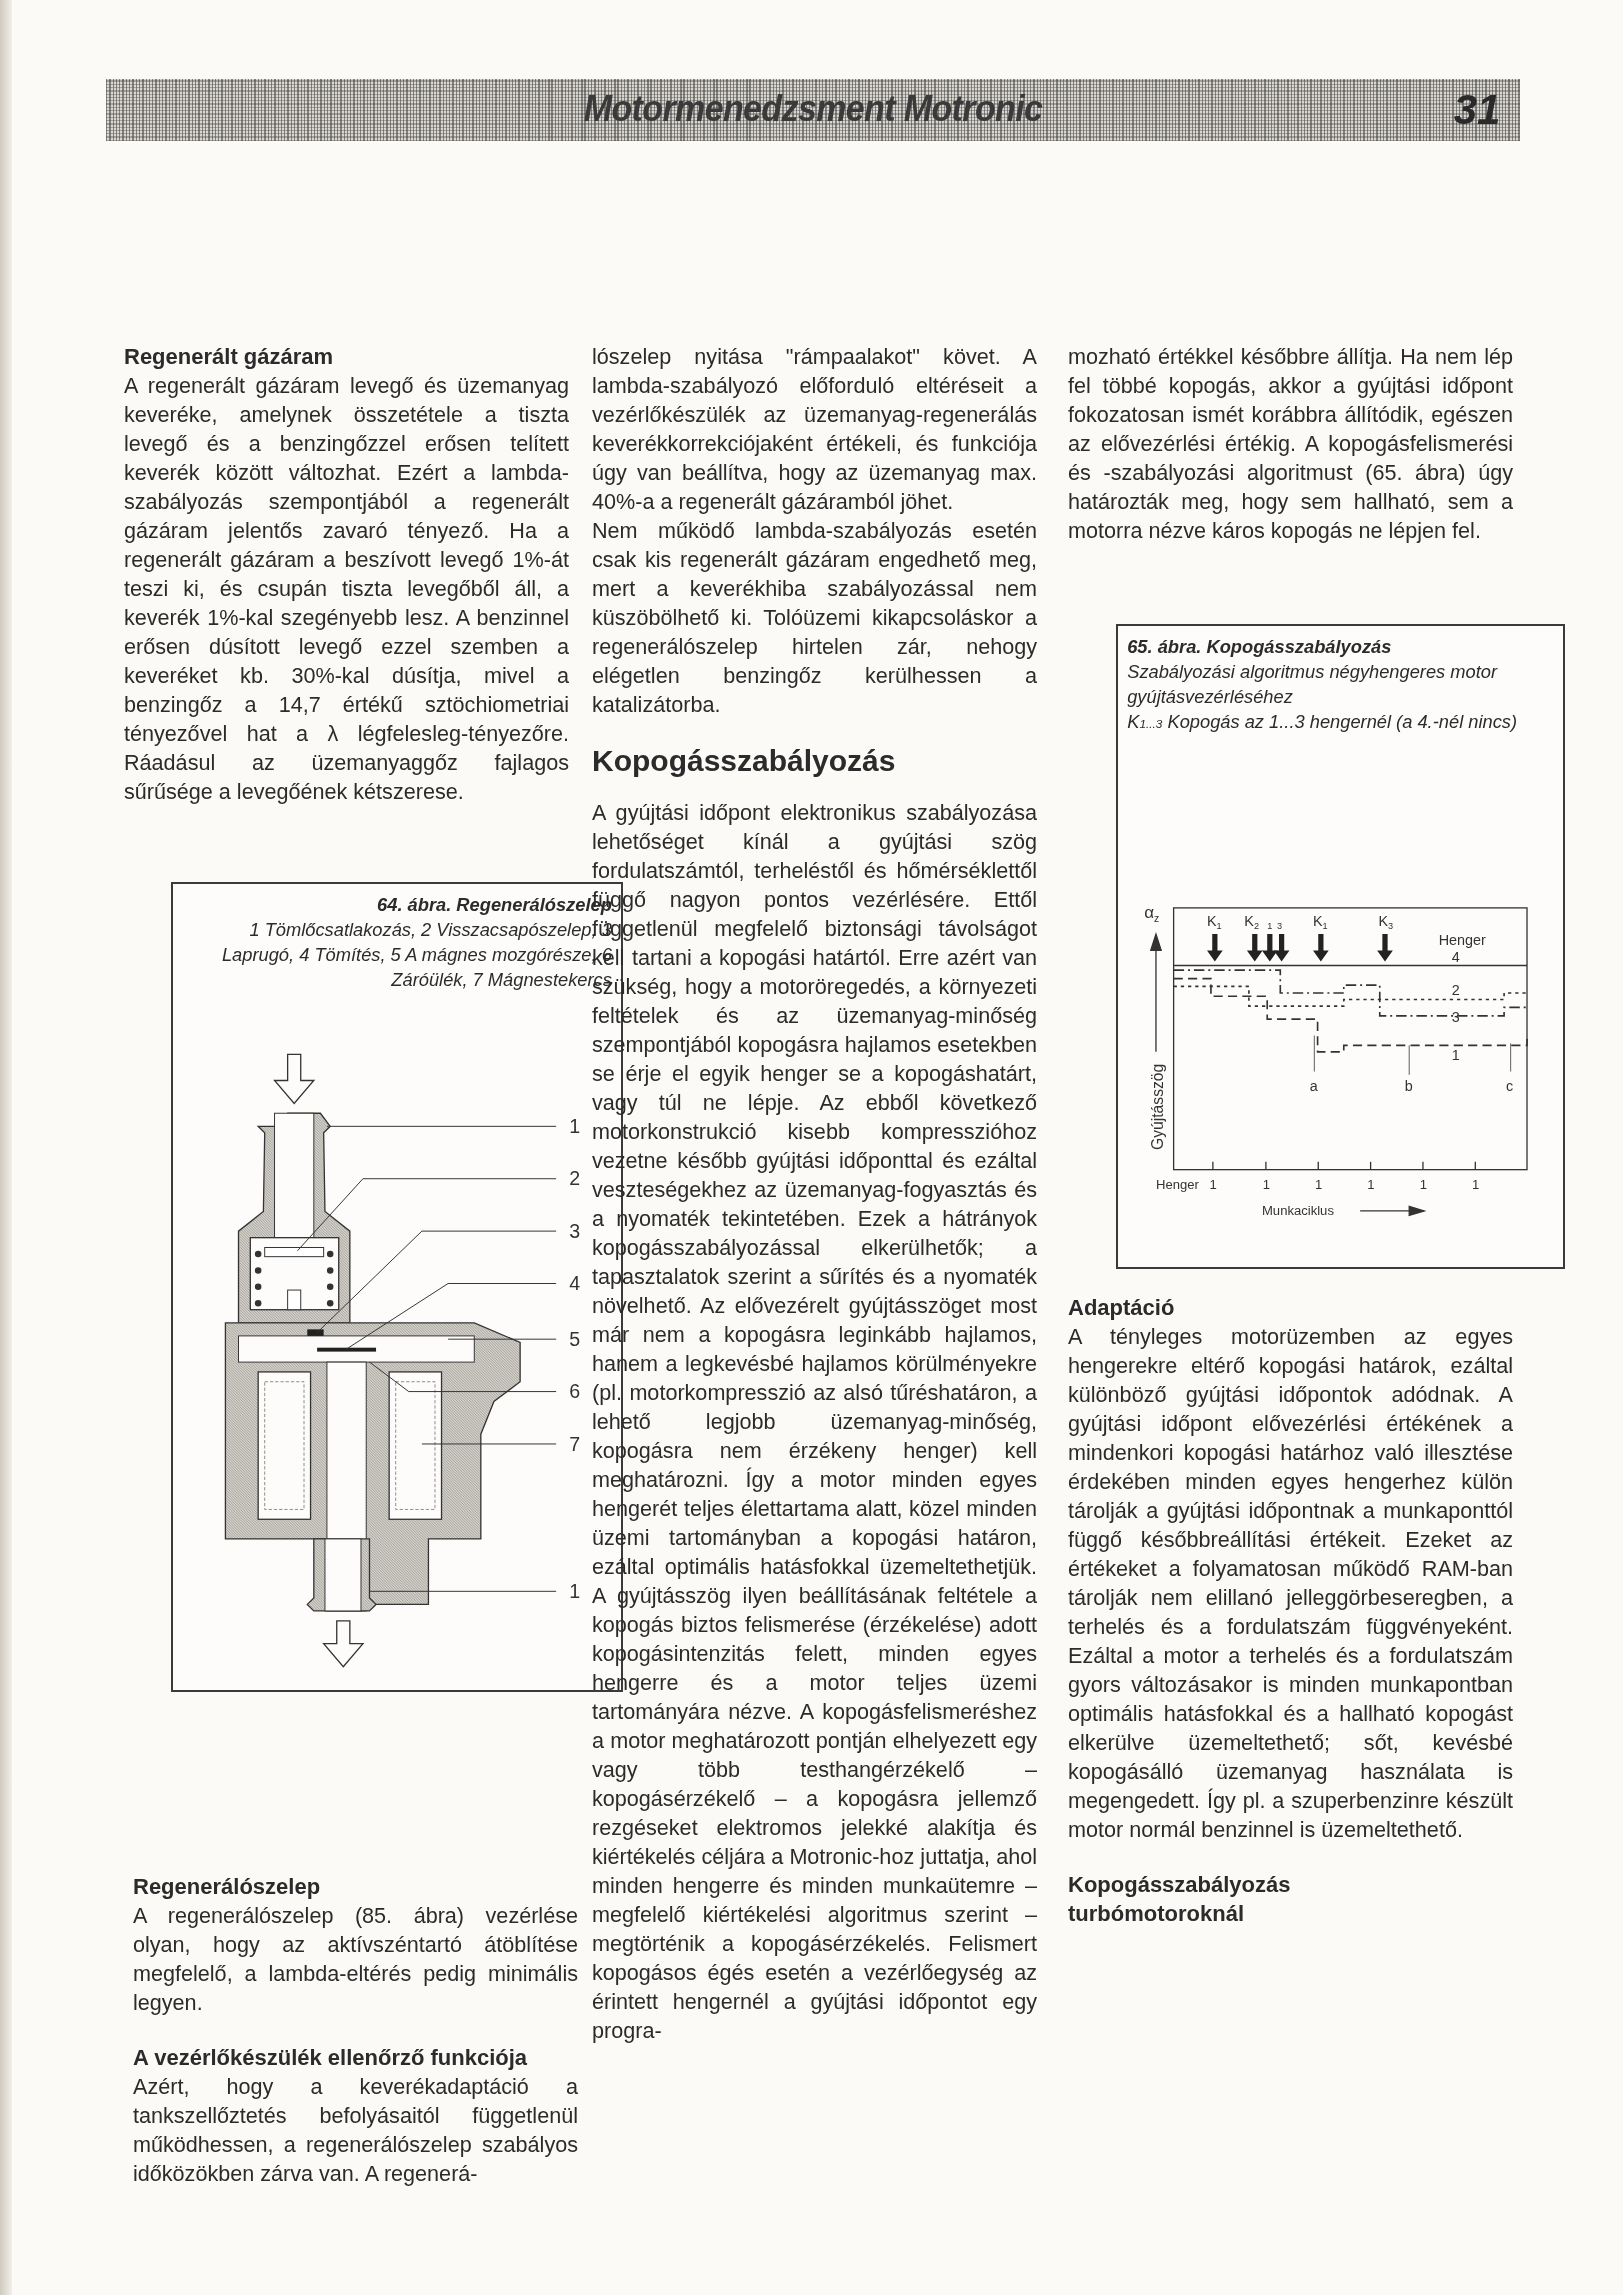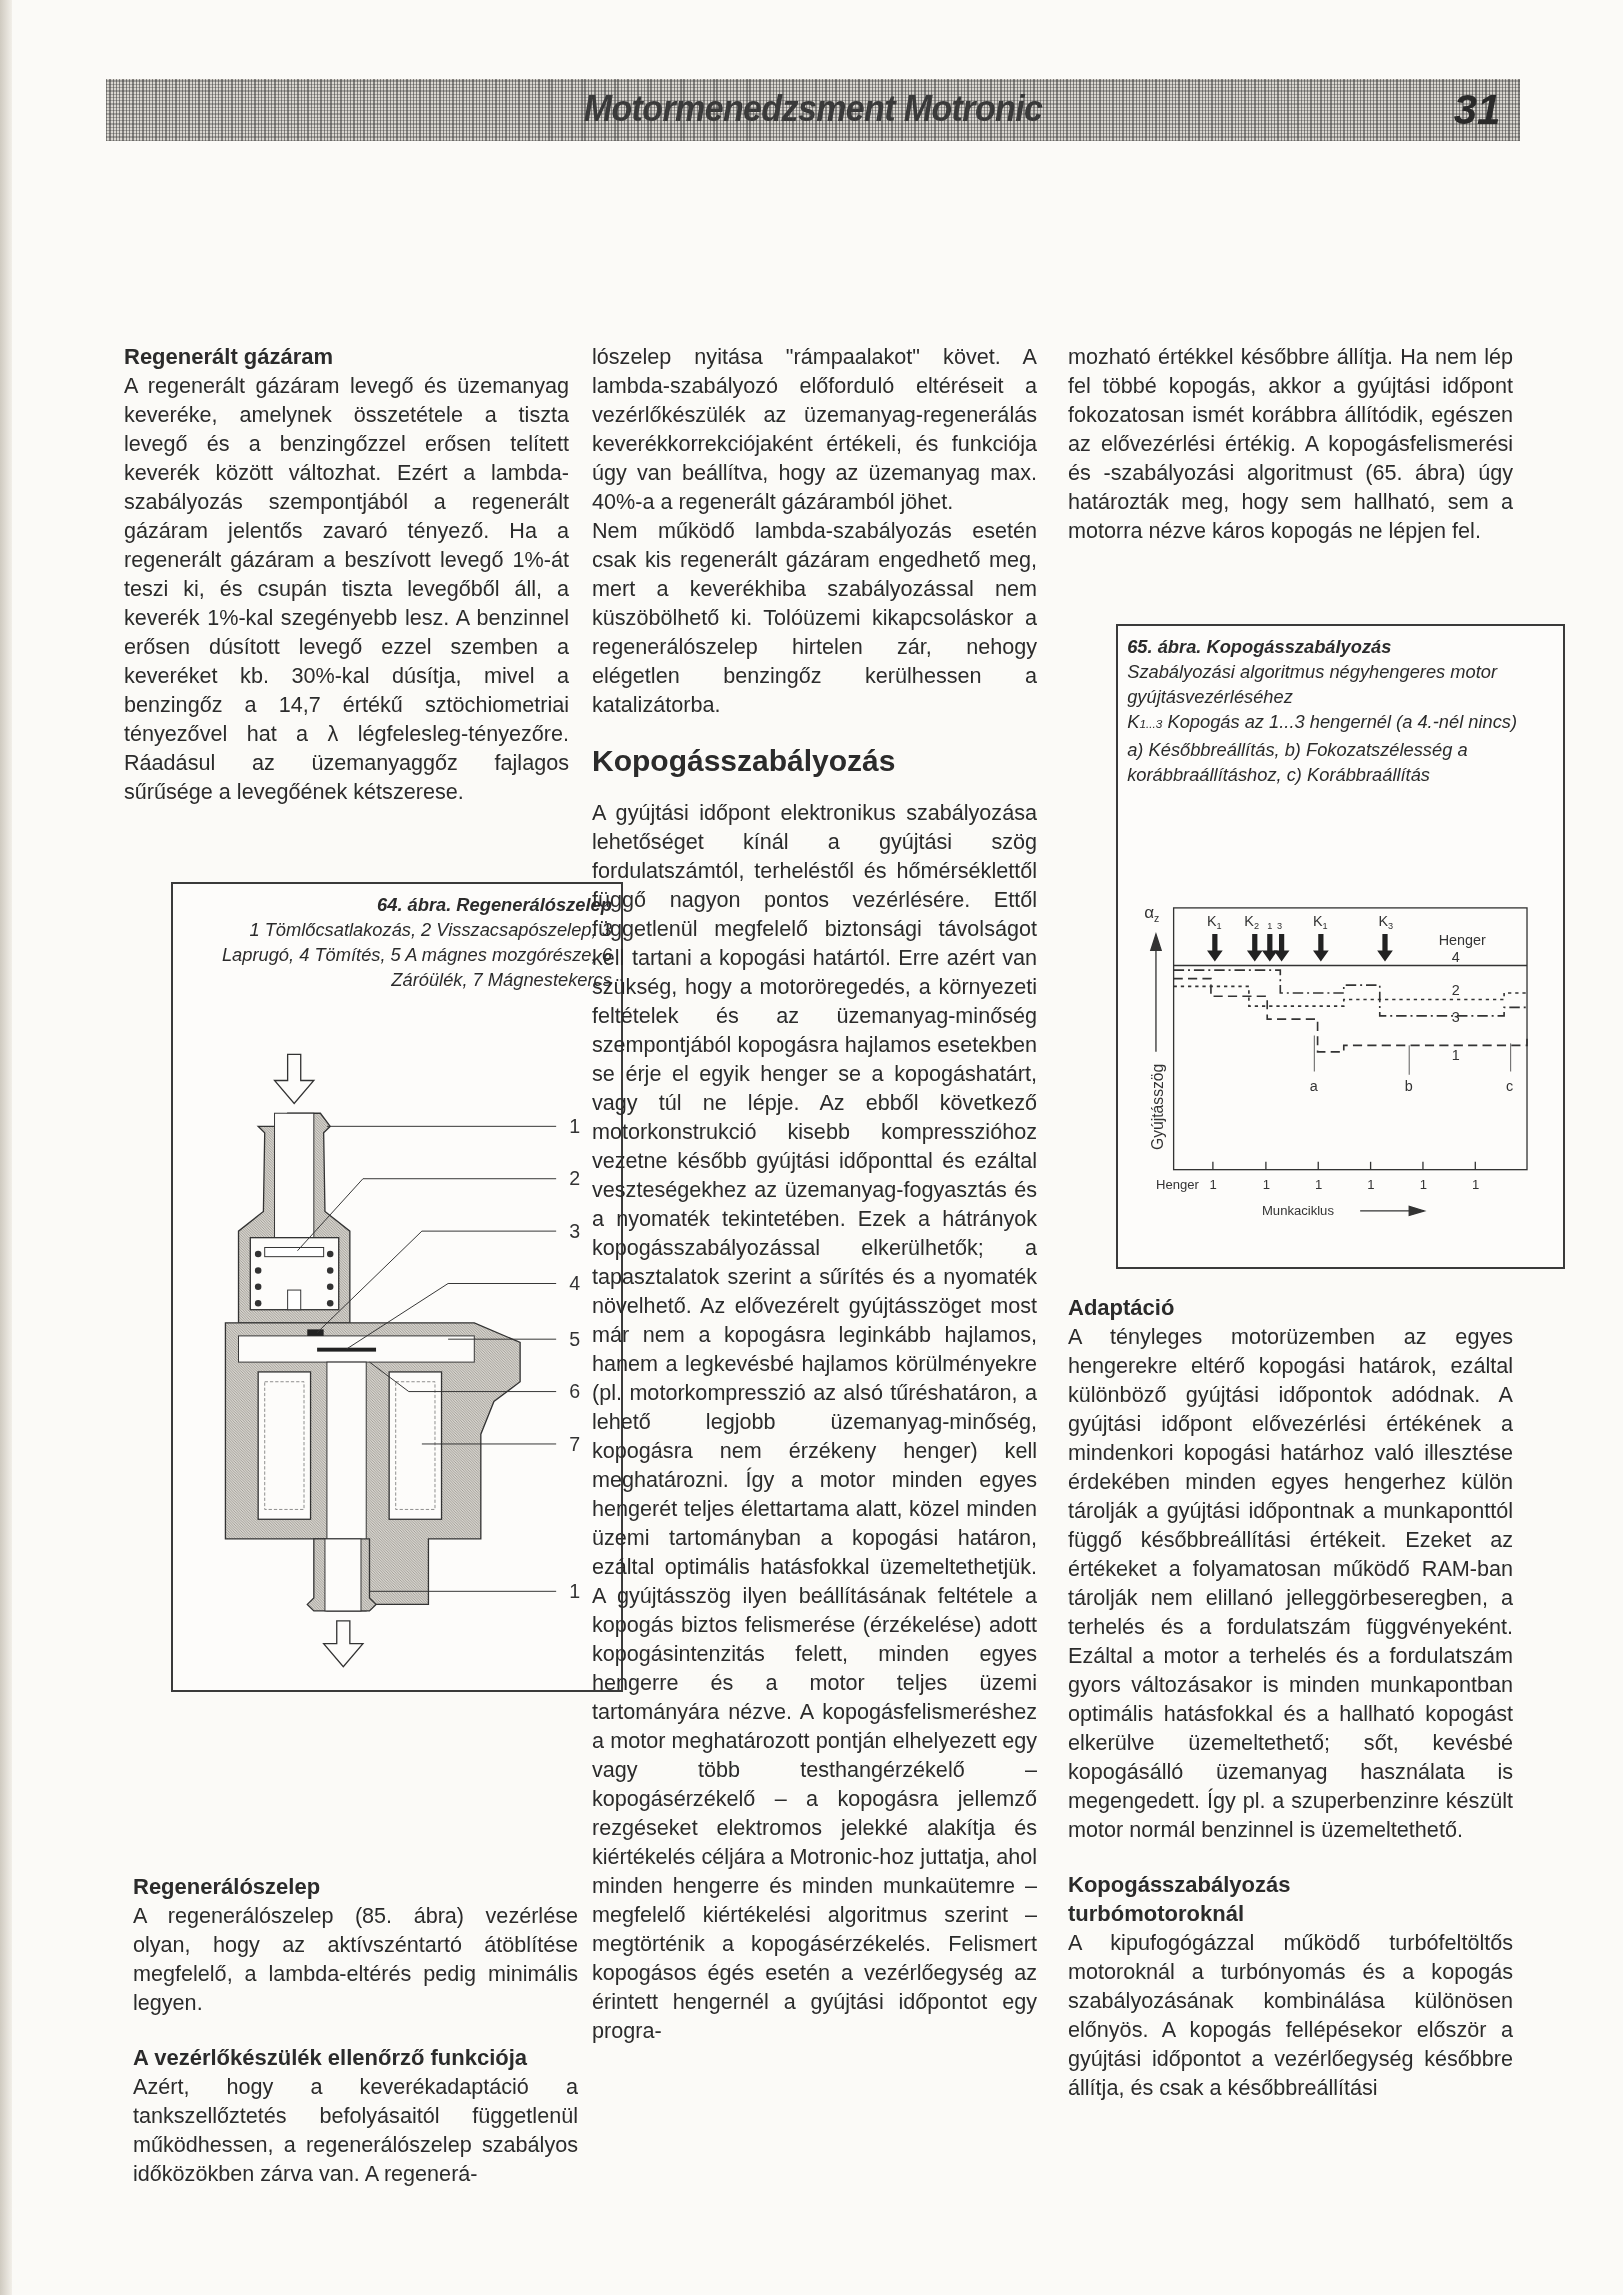--- a/index.html
+++ b/index.html
@@ -155,21 +155,20 @@
 
 <div class="col col-right">
   <p>mozható értékkel későbbre állítja. Ha nem lép fel többé kopogás, akkor a gyújtási időpont fokozatosan ismét korábbra állítódik, egészen az elővezérlési értékig. A kopogásfelismerési és -szabályozási algoritmust (65. ábra) úgy határozták meg, hogy sem hallható, sem a motorra nézve káros kopogás ne lépjen fel.</p>
 </div>
 
 <div class="figbox" style="left:1068px; top:624px; width:445px; height:641px;">
   <div class="caption">
     <div class="cap-title">65. ábra. Kopogásszabályozás</div>
     <div>Szabályozási algoritmus négyhengeres motor gyújtásvezérléséhez</div>
     <div><span>K</span><span class="sub">1...3</span><span> Kopogás az 1...3 hengernél (a 4.-nél nincs)</span></div>
-    <div>a) Későbbreállítás, b) Fokozatszélesség a korábbraállításhoz, c) Korábbraállítás</div>
   </div>
   <svg width="445" height="367" viewBox="0 0 680 560" style="position:absolute; left:0; top:262px;">
 
     <rect x="85" y="30" width="540" height="400" fill="none" stroke="#333" stroke-width="2"></rect>
     <line x1="85" y1="118" x2="625" y2="118" stroke="#333" stroke-width="2"></line>
 
     <text x="40" y="45" font-size="26" fill="#333"><tspan>α</tspan><tspan font-size="16" dy="6">z</tspan></text>
     <path d="M58 250 L58 75 M50 95 L58 70 L66 95 Z" stroke="#333" stroke-width="2" fill="#333"></path>
     <text transform="translate(68,400) rotate(-90)" font-size="24" fill="#333">Gyújtásszög</text>
 
@@ -235,15 +234,14 @@
     <path d="M370 493 L460 493 M445 486 L468 493 L445 500 Z" stroke="#333" stroke-width="2" fill="#333"></path>
   </svg>
 </div>
 
 <div class="col col-right" style="top:1293px;">
   <p class="h3">Adaptáció</p>
   <p>A tényleges motorüzemben az egyes hengerekre eltérő kopogási határok, ezáltal különböző gyújtási időpontok adódnak. A gyújtási időpont elővezérlési értékének a mindenkori kopogási határhoz való illesztése érdekében minden egyes hengerhez külön tárolják a gyújtási időpontnak a munkaponttól függő későbbreállítási értékeit. Ezeket az értékeket a folyamatosan működő RAM-ban tárolják nem elillanó jelleggörbeseregben, a terhelés és a fordulatszám függvényeként. Ezáltal a motor a terhelés és a fordulatszám gyors változásakor is minden munkapontban optimális hatásfokkal és a hallható kopogást elkerülve üzemeltethető; sőt, kevésbé kopogásálló üzemanyag használata is megengedett. Így pl. a szuperbenzinre készült motor normál benzinnel is üzemeltethető.</p>
   <div class="gap"></div>
   <p class="h3">Kopogásszabályozás</p>
   <p class="h3">turbómotoroknál</p>
-  <p>A kipufogógázzal működő turbófeltöltős motoroknál a turbónyomás és a kopogás szabályozásának kombinálása különösen előnyös. A kopogás fellépésekor először a gyújtási időpontot a vezérlőegység későbbre állítja, és csak a későbbreállítási</p>
 </div>
 
 
 </body></html>

